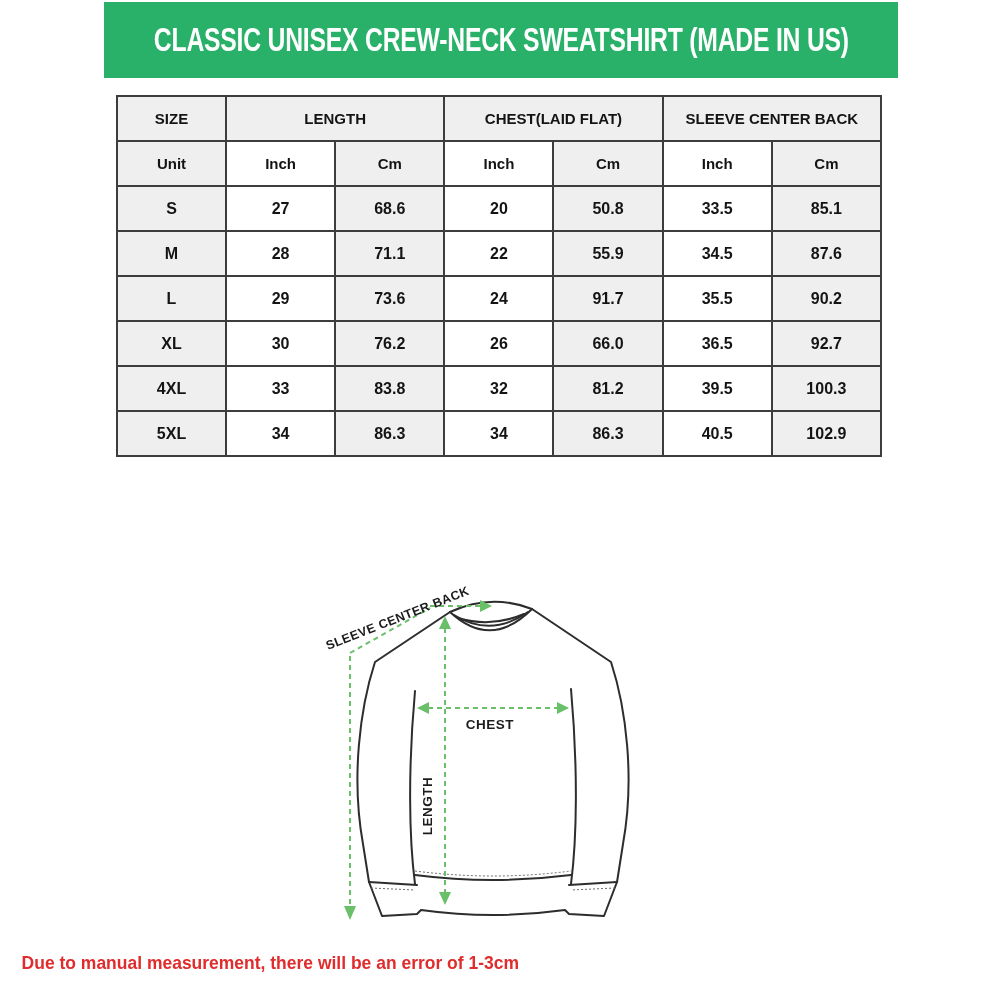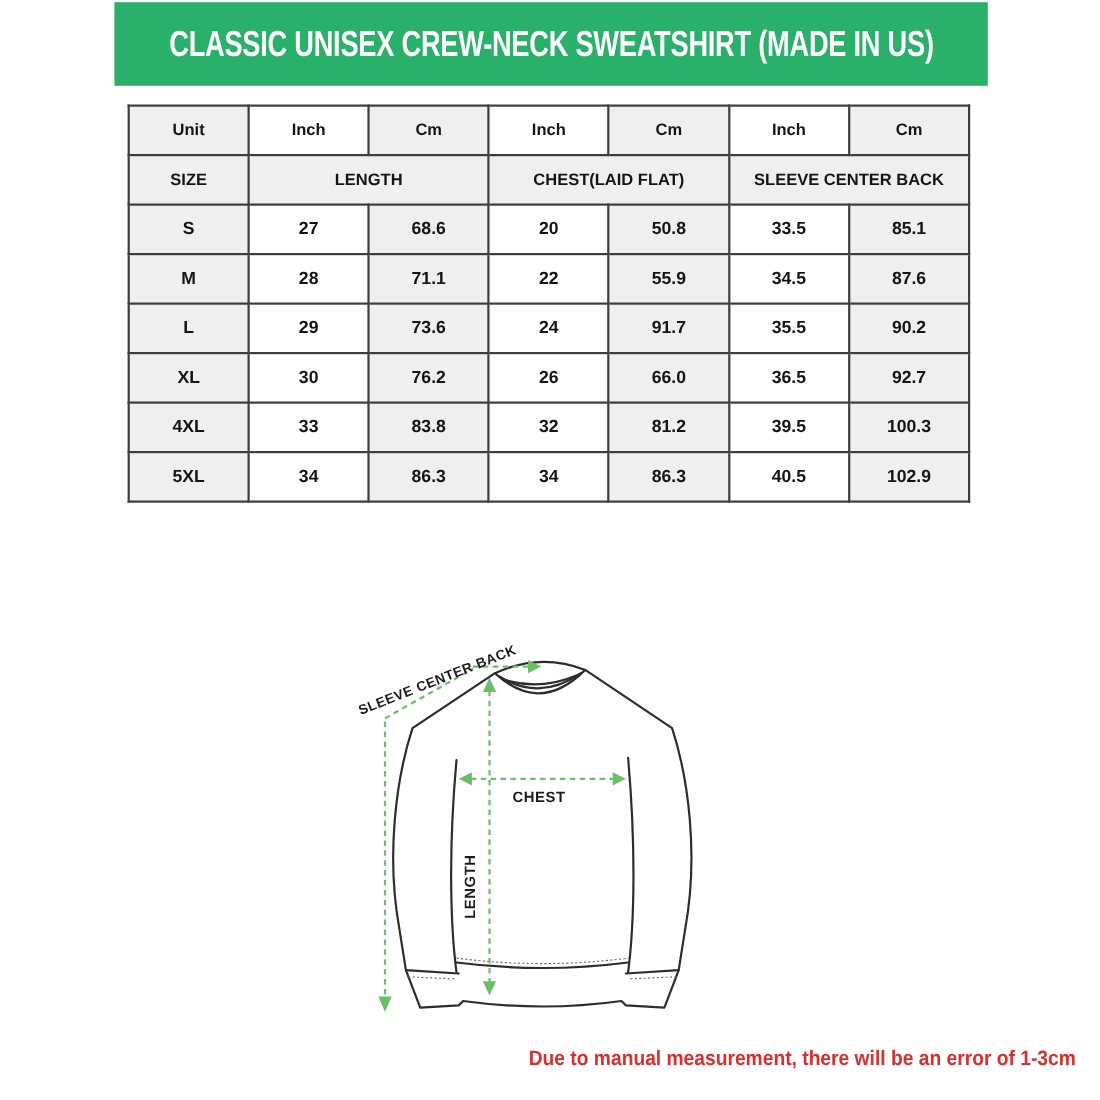--- a/index.html
+++ b/index.html
@@ -29,21 +29,21 @@
   .gray{background:#efefef;}
   .white{background:#ffffff;}
   .diagram{position:absolute;left:318px;top:578px;width:360px;height:365px;}
   .outline{fill:none;stroke:#2d2d2d;stroke-width:2;stroke-linejoin:round;stroke-linecap:round;}
   .fillw{fill:#ffffff;}
   .stitch{fill:none;stroke:#6a6a6a;stroke-width:1;stroke-dasharray:2 2;}
   .mline{fill:none;stroke:var(--measure-green,#6abf69);stroke-width:2;stroke-dasharray:5 4;}
   .marrow{fill:var(--measure-green,#6abf69);stroke:none;}
   .dlabel{font-family:"Liberation Sans",sans-serif;font-weight:700;fill:#1c1c1c;}
   .footer-note{
-    position:absolute;left:0;top:952px;width:1000px;text-align:right;
+    position:absolute;left:0;top:952px;width:1000px;text-align:left;
     color:var(--note-red,#e02c2c);font-size:19px;font-weight:700;
   }
   .footer-note span{display:inline-block;transform:scaleX(.92);transform-origin:center;}
 </style>
 </head>
 <body style="--banner-green: #29b169; --measure-green: #6abf69; --note-red: #e02c2c;">
 
 <div class="banner">
   <span class="banner-text">CLASSIC UNISEX CREW-NECK SWEATSHIRT (MADE IN US)</span>
 </div>
@@ -53,33 +53,33 @@
     <col style="width:109px">
     <col>
       <col>
       <col>
       <col>
       <col>
       <col>
   </colgroup>
 <thead>
       <tr>
+        <th colspan="1" class="gray">SIZE</th>
+        <th colspan="2" class="gray">LENGTH</th>
+        <th colspan="2" class="gray">CHEST(LAID FLAT)</th>
+        <th colspan="2" class="gray">SLEEVE CENTER BACK</th>
+      </tr>
+      <tr>
         <th class="gray">Unit</th>
         <th class="white">Inch</th>
         <th class="gray">Cm</th>
         <th class="white">Inch</th>
         <th class="gray">Cm</th>
         <th class="white">Inch</th>
         <th class="gray">Cm</th>
-      </tr>
-      <tr>
-        <th colspan="1" class="gray">SIZE</th>
-        <th colspan="2" class="gray">LENGTH</th>
-        <th colspan="2" class="gray">CHEST(LAID FLAT)</th>
-        <th colspan="2" class="gray">SLEEVE CENTER BACK</th>
       </tr>
     </thead>
     <tbody>
       <tr>
         <td class="gray">S</td>
         <td class="white">27</td>
         <td class="gray">68.6</td>
         <td class="white">20</td>
         <td class="gray">50.8</td>
         <td class="white">33.5</td>

